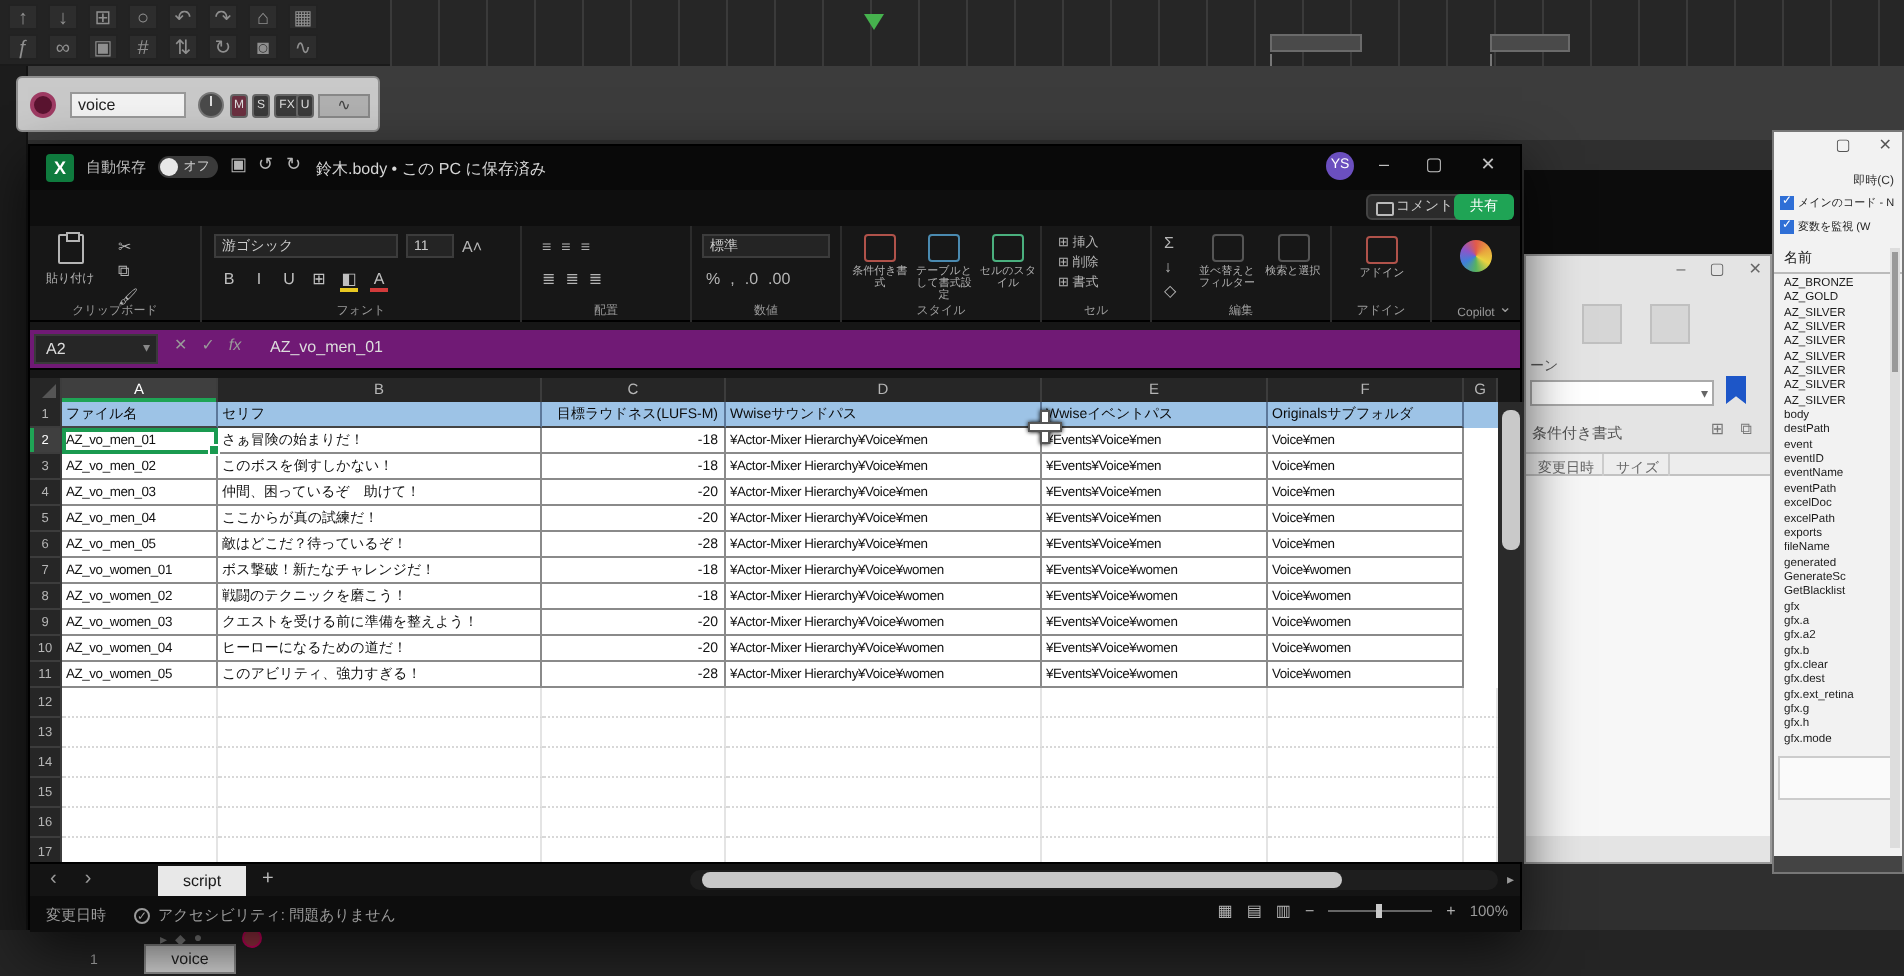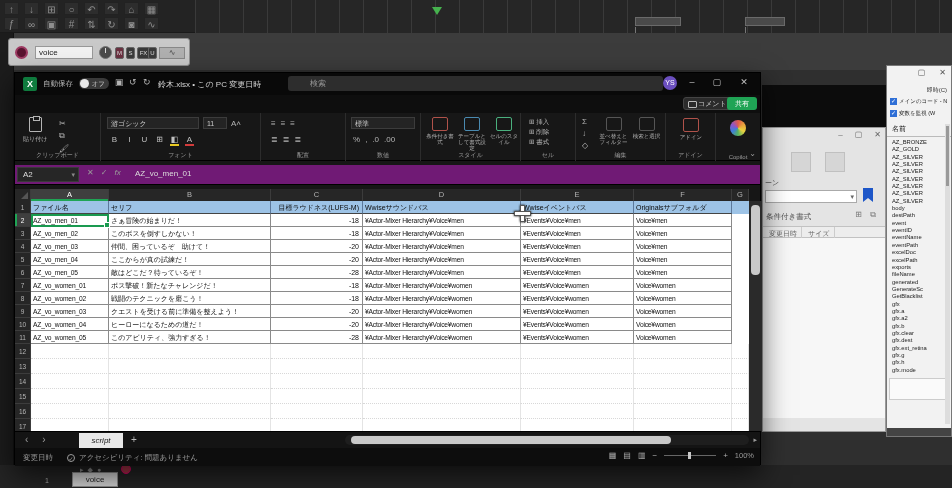--- a/index.html
+++ b/index.html
@@ -132,21 +132,21 @@
   .gc.num { text-align:right; padding-right:3px; }
   .gc.mono { font-size:6.7px; letter-spacing:-0.2px; }
   .gc.filler { border:none !important; background:#fff; }
   #sel-box { position:absolute; border:2px solid #1a9a50; pointer-events:none; }
   #sel-box::after { content:""; position:absolute; right:-3px; bottom:-3px; width:4px; height:4px; background:#1a9a50; border:1px solid #fff; }
   #v-scroll { position:absolute; left:734px; top:128px; width:13px; height:230px; background:#2a2a2a; }
   #v-scroll .thumb { position:absolute; left:2px; top:4px; width:9px; height:70px; background:#c9c9c9; border-radius:4px; }
   
   #xl-tabs-bottom { position:absolute; left:0; top:358px; width:745px; height:17px; background:#141414; border-top:1px solid #000; }
   #sheet-nav { position:absolute; left:10px; top:2px; color:#9a9a9a; font-size:10px; letter-spacing:14px; }
-  #sheet-tab-active { position:absolute; left:64px; top:1px; width:44px; height:15px; background:#e8e8e8; color:#1a1a1a; font-size:8px; text-align:center; line-height:15px;font-style:italic; }
+  #sheet-tab-active { position:absolute; left:64px; top:1px; width:44px; height:15px; background:#e8e8e8; color:#1a1a1a; font-size:8px; text-align:center; line-height:15px; }
   #add-sheet { position:absolute; left:116px; top:2px; color:#bbb; font-size:10px; }
   #h-scroll { position:absolute; left:330px; top:3px; width:404px; height:10px; background:#1e1e1e; border-radius:5px; }
   #h-scroll .thumb { position:absolute; left:6px; top:1px; width:320px; height:8px; background:#c9c9c9; border-radius:4px; }
   #h-arrow { position:absolute; right:3px; top:4px; color:#9a9a9a; font-size:7px; }
   #xl-status { position:absolute; left:0; top:375px; width:745px; height:18px; background:#0d0d0d; color:#9a9a9a; font-size:7.5px; }
   #st-ready { position:absolute; left:8px; top:5px; }
   #st-access { position:absolute; left:52px; top:5px; display:flex; gap:4px; align-items:center; }
   #st-access .aic { width:8px; height:8px; border:1px solid #9a9a9a; border-radius:50%; font-size:6px; line-height:8px; text-align:center; }
   #st-right { position:absolute; right:6px; top:3px; display:flex; align-items:center; gap:7px; }
   #st-right .vic { font-size:8px; color:#b0b0b0; }
@@ -291,22 +291,21 @@
   </div>
 
   <div id="excel">
     <div id="xl-titlebar">
       <div id="xl-logo">X</div>
       <div id="xl-autosave">自動保存</div>
       <div id="xl-toggle">オフ</div>
       <span class="qat" style="left:100px;">▣</span>
       <span class="qat" style="left:114px;">↺</span>
       <span class="qat" style="left:128px;">↻</span>
-      <div id="xl-title">鈴木.xlsx • この PC 変更日時</div>
-      <div id="xl-search">検索</div>
+      <div id="xl-title">鈴木.body • この PC に保存済み</div>
       <div id="xl-avatar">YS</div>
       <span class="wbtn" style="left:668px;">–</span>
       <span class="wbtn" style="left:693px;">▢</span>
       <span class="wbtn" style="left:720px;">✕</span>
     </div>
 
     <div id="xl-tabrow">
       <div id="btn-comments">コメント</div>
       <div id="btn-share">共有</div>
     </div>

